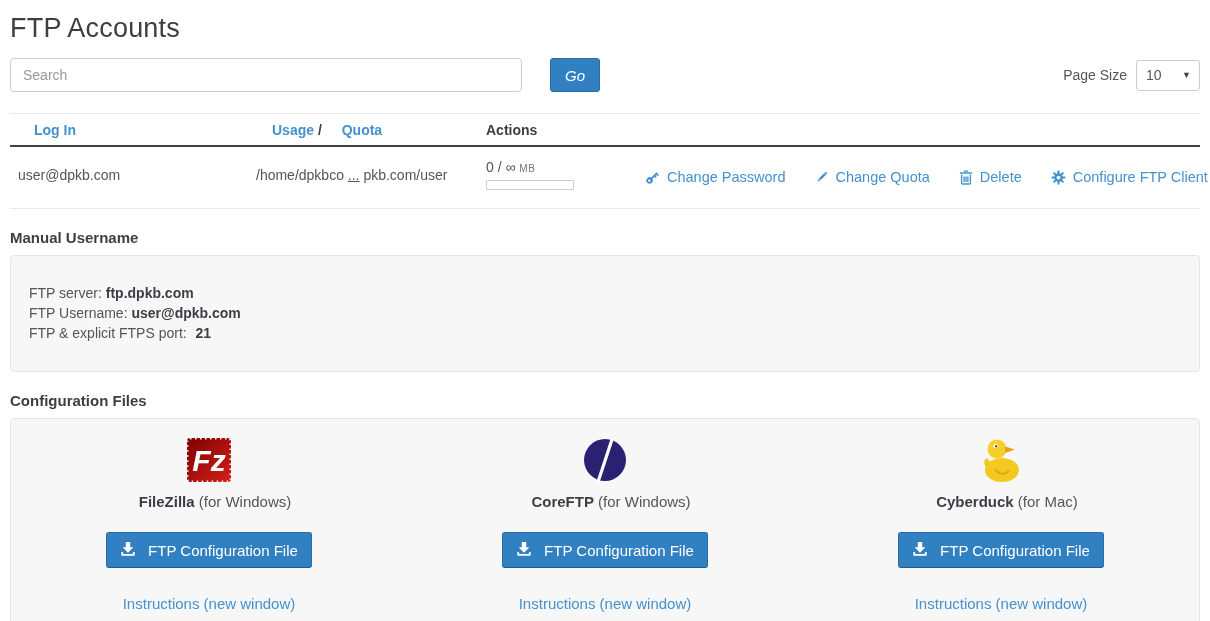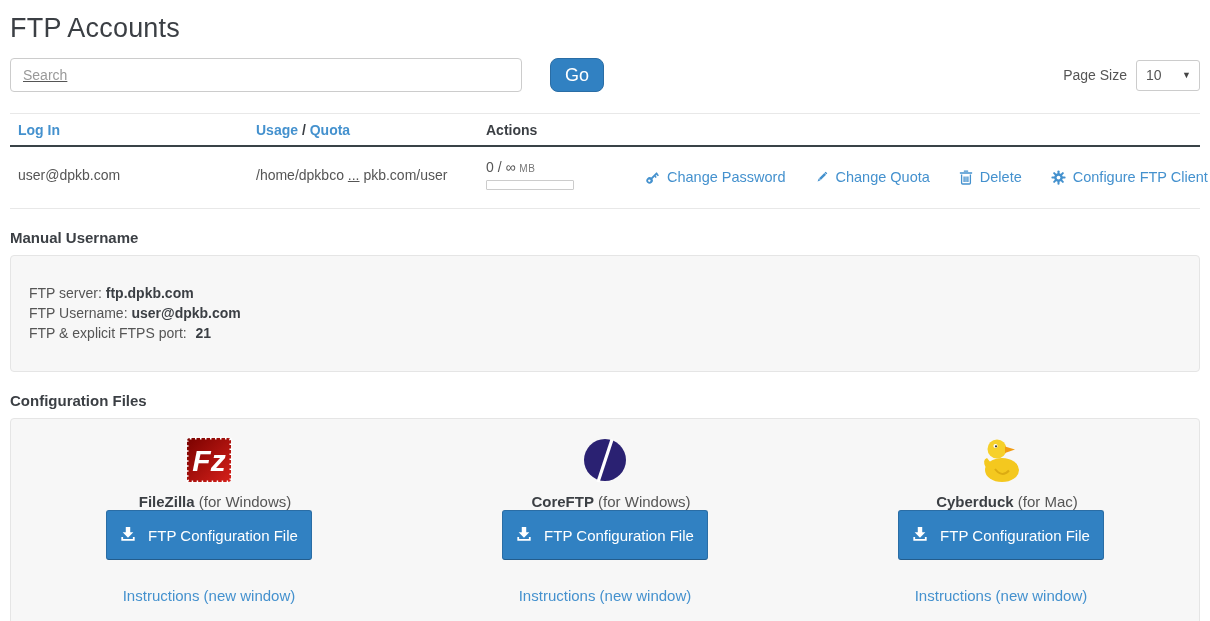--- a/index.html
+++ b/index.html
@@ -43,34 +43,34 @@
   .search-input{
     width:512px;
     height:34px;
     border:1px solid #ccc;
     border-radius:4px;
     padding:0 12px;
     font-size:14px;
     font-family:"Liberation Sans", sans-serif;
     color:#555;
     outline:none;
-    text-decoration:underline;
   }
   .search-input::placeholder{color:#999;}
   .go-btn{
     margin-left:28px;
     height:34px;
     padding:0 14px;
     background:var(--btn);
     border:1px solid var(--btn-border);
-    border-radius:8px;
+    border-radius:3px;
     color:#fff;
-    font-size:18px;
+    font-size:15px;
     font-family:"Liberation Sans", sans-serif;
     cursor:pointer;
+    font-style:italic;
   }
   .toolbar-right{
     margin-left:auto;
     display:flex;
     align-items:center;
   }
   .page-size-label{font-size:14px;color:#555;margin-right:9px;}
   .page-size-select{
     width:64px;
     height:31px;
@@ -95,21 +95,21 @@
   }
   .thead{
     border-top:1px solid var(--row-border);
     border-bottom:2px solid var(--header-rule);
   }
   .th{
     padding:8px 0 7px 8px;
     font-weight:700;
     font-size:14px;
   }
-  .th a{color:var(--link);text-decoration:none;}
+  .th a{color:var(--link);text-decoration:none;margin-left:16px;}
   .th .sep{color:var(--dark);font-weight:700;}
   .th-actions{color:var(--dark);}
   .trow{
     border-bottom:1px solid var(--row-border);
   }
   .td{padding:20px 0 18px 8px;font-size:14px;color:#555;}
   .path-ellipsis{
     color:#555;
     text-decoration:underline;
     cursor:pointer;
@@ -176,21 +176,22 @@
   .client-col{
     display:flex;
     flex-direction:column;
     align-items:center;
     justify-content:center;
   }
   .client-icon{width:48px;height:48px;}
   .client-label{margin-top:9px;font-size:15px;color:#555;}
   .client-label b{color:var(--dark);margin-left:12px;}
   .config-btn{
-    height:50px;
+    margin-top:22px;
+    height:36px;
     padding:0 13px;
     background:var(--btn);
     border:1px solid var(--btn-border);
     border-bottom-color:#235c8c;
     border-radius:3px;
     color:#fff;
     font-size:15px;
     font-family:"Liberation Sans", sans-serif;
     display:inline-flex;
     align-items:center;

